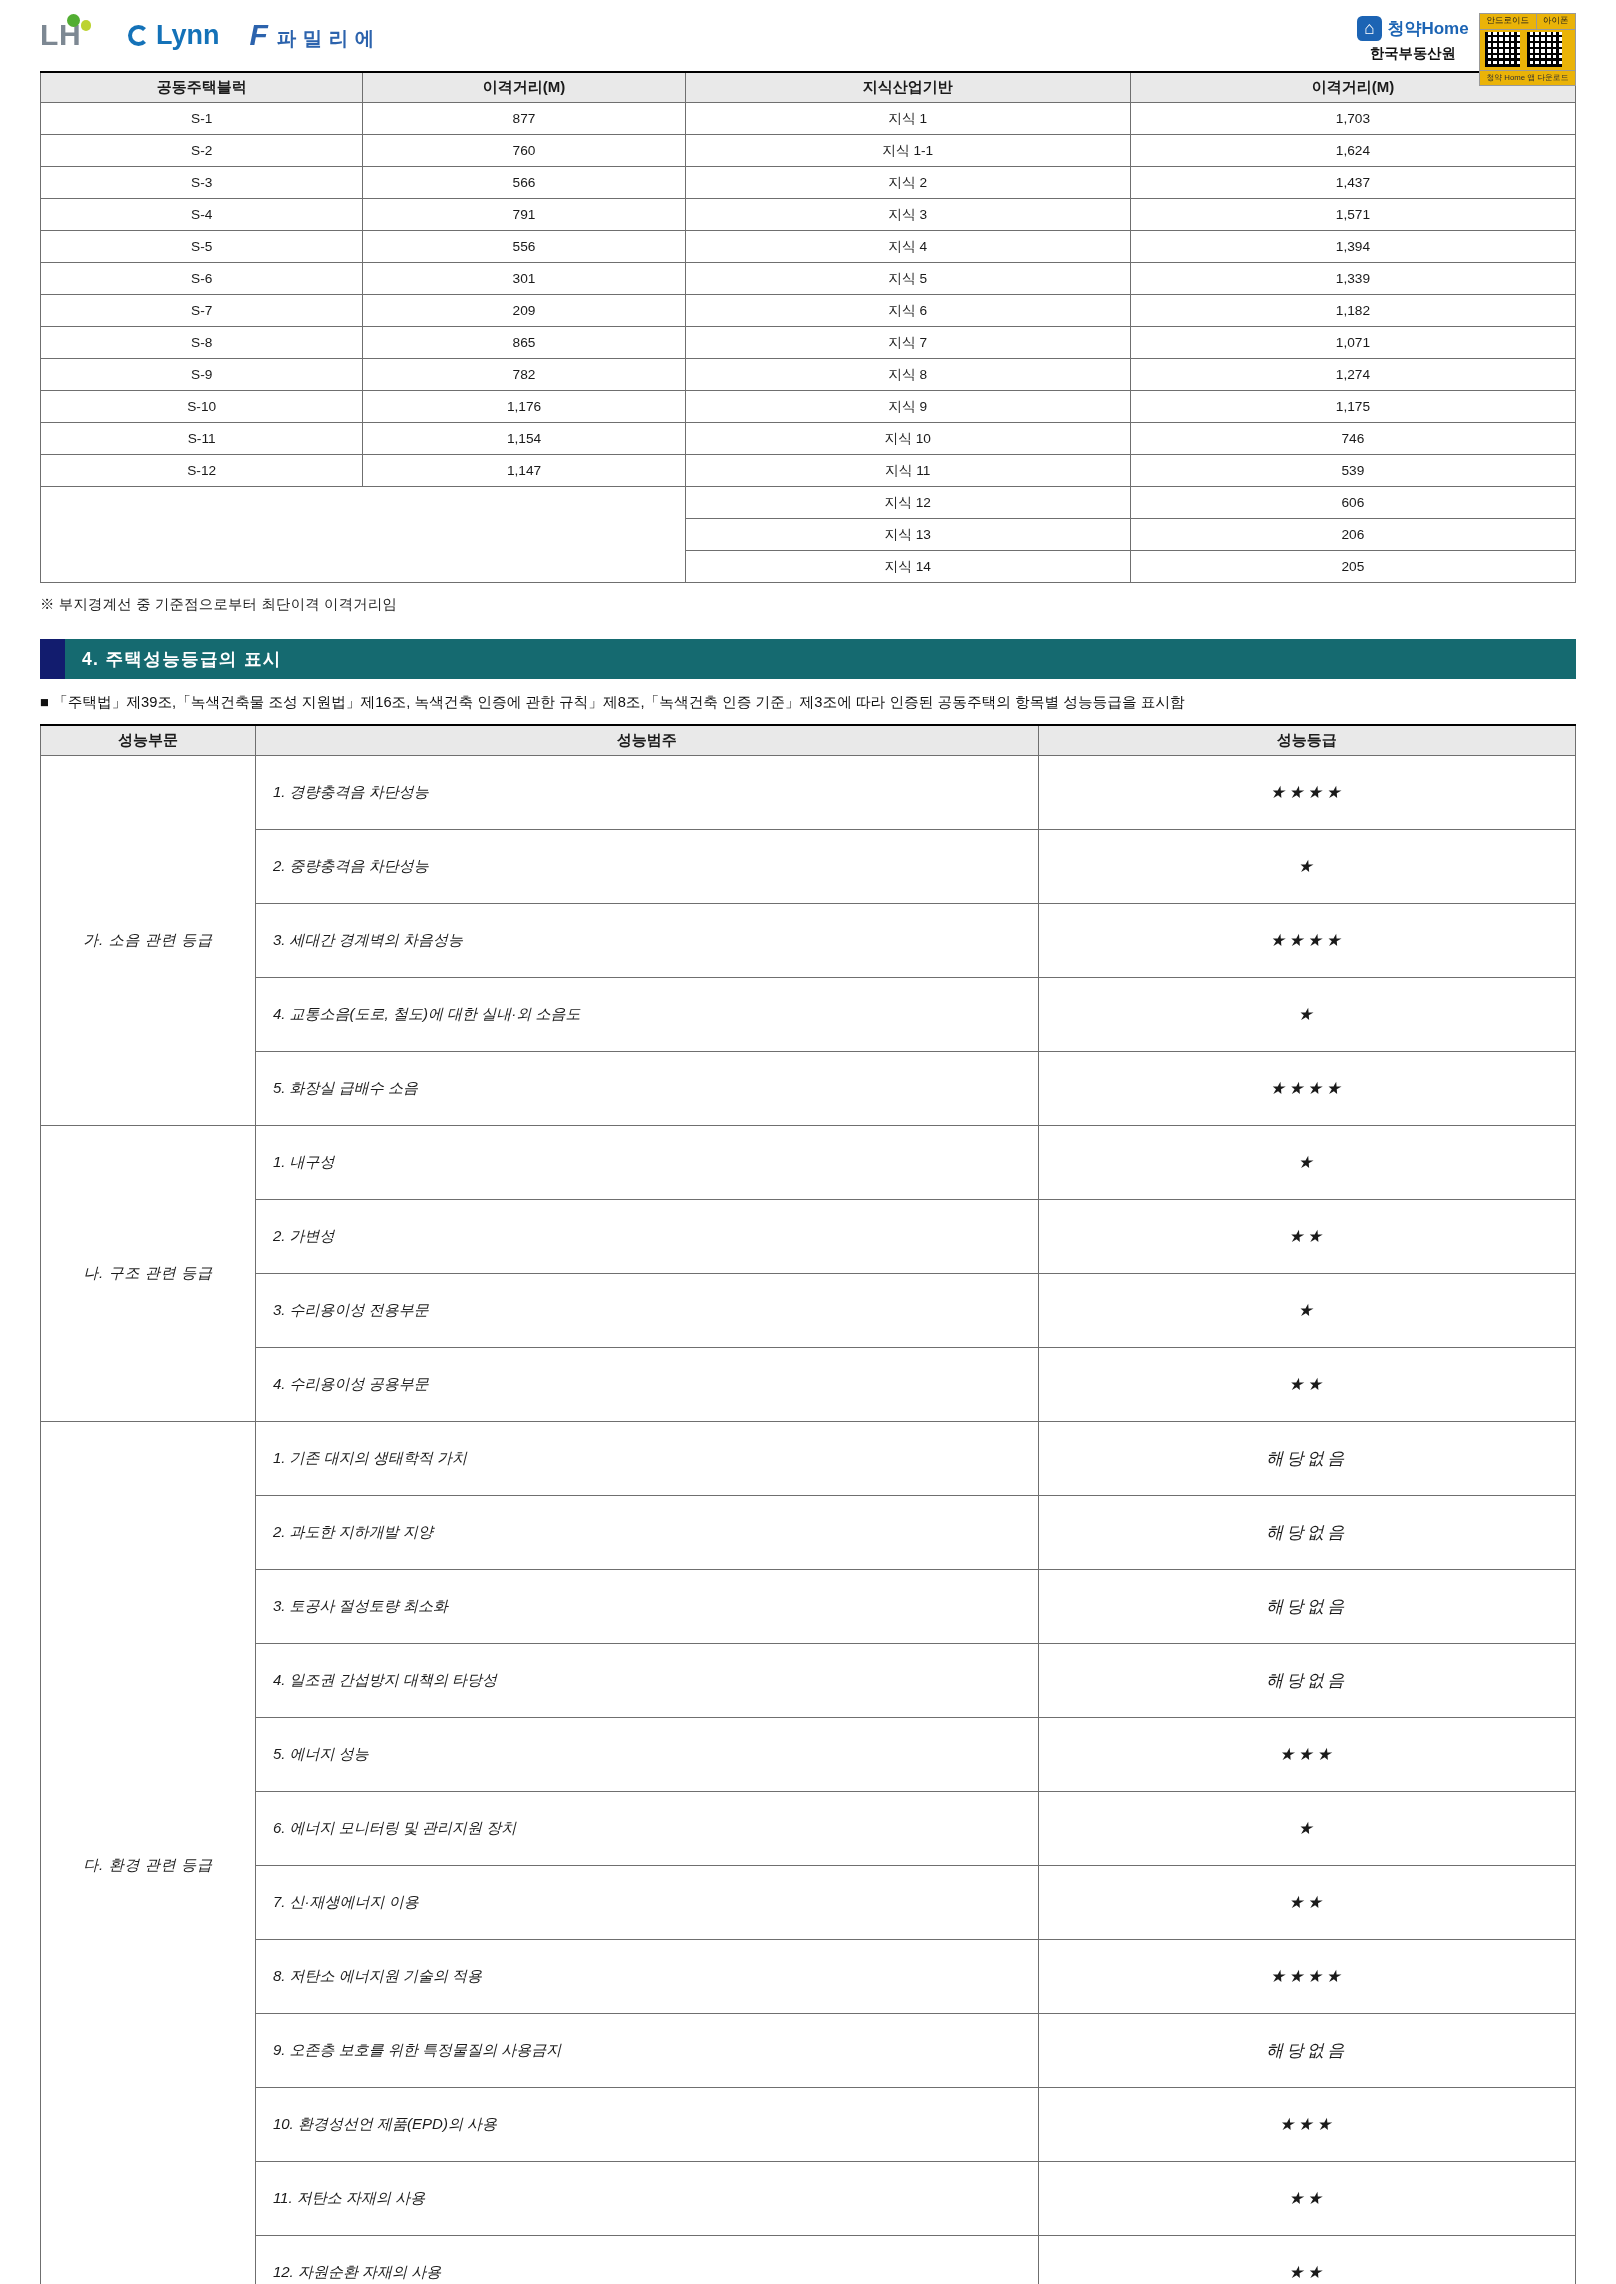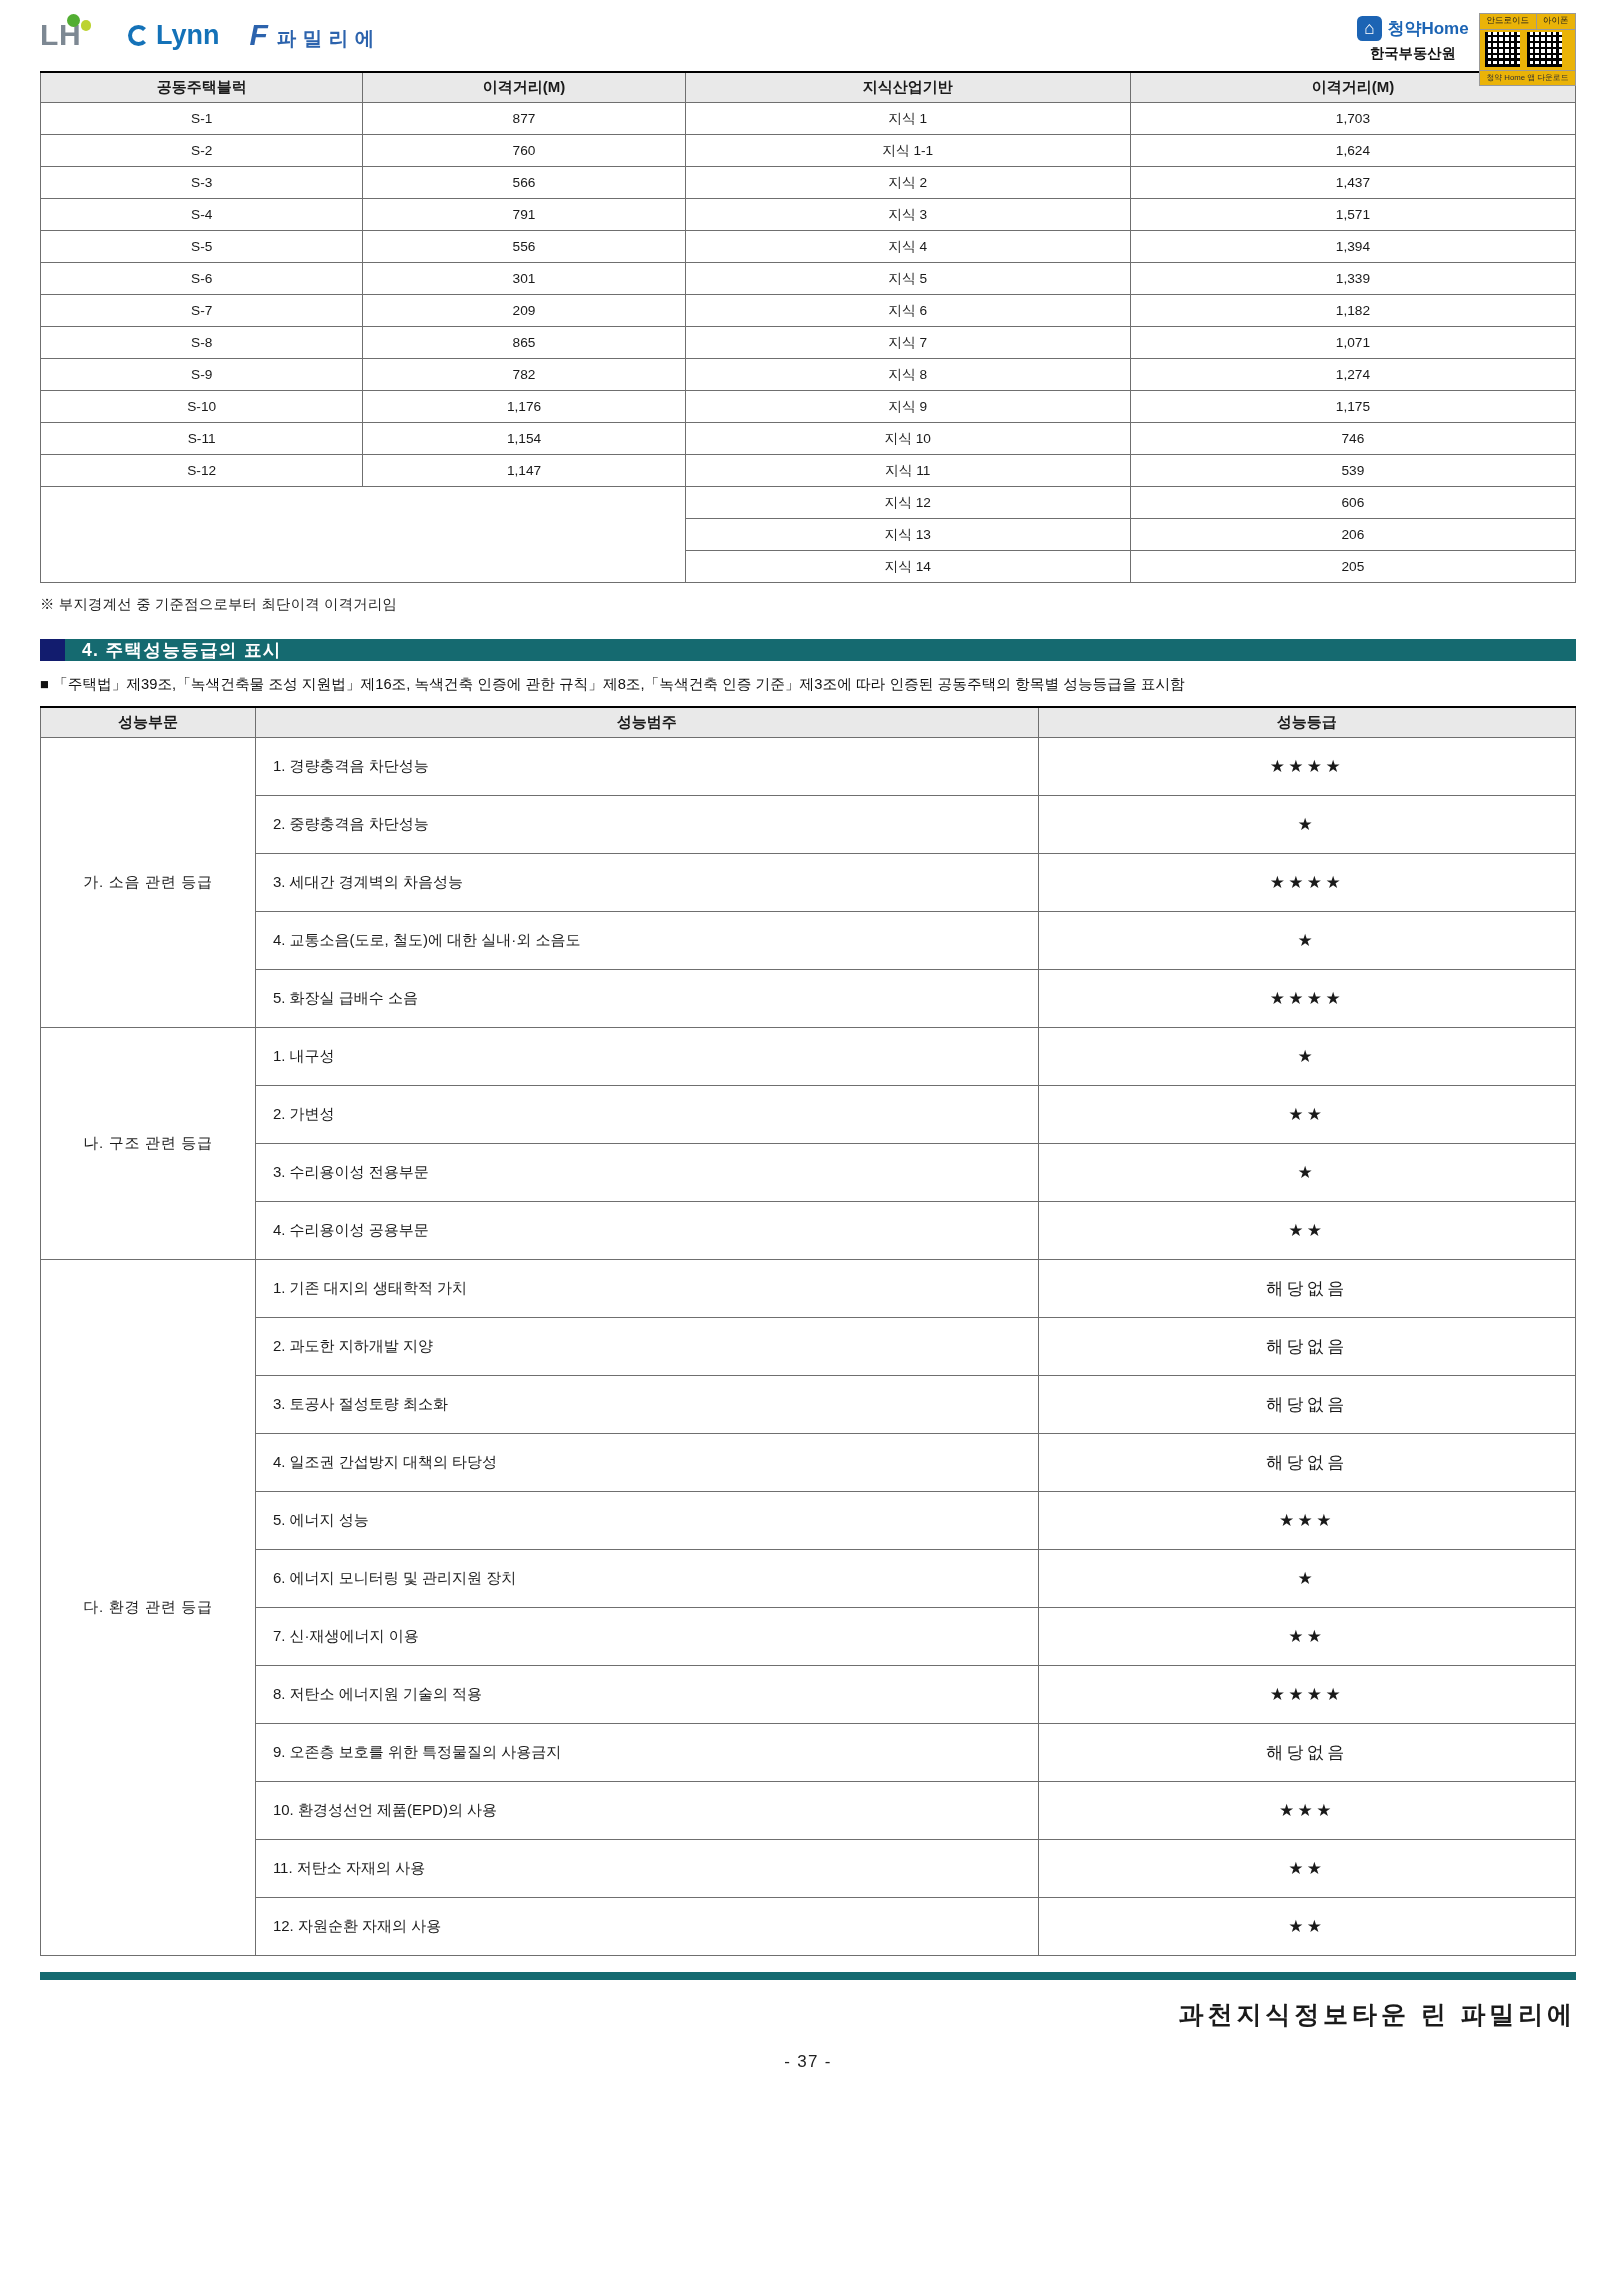--- a/index.html
+++ b/index.html
@@ -45,30 +45,30 @@
 
   
   table { border-collapse:collapse; width:100%; table-layout:fixed; }
   .t1 { margin-top:2.6px; border:0.7px solid #6f6f6f; border-top:2px solid #000; }
   .t1 th { background:var(--header-gray,#e9e9e9); height:31px; font-size:15px; font-weight:bold; border:0.7px solid #6f6f6f; }
   .t1 td { height:32px; font-size:13.7px; text-align:center; border:0.7px solid #6f6f6f; padding:0 3.9px; }
   .t1 .c1 { width:21%; } .t1 .c2 { width:21%; } .t1 .c3 { width:29%; } .t1 .c4 { width:29%; }
 
   .note { margin-top:11.7px; font-size:14.3px; color:#222; letter-spacing:0.3px; }
 
-  .section-bar { margin-top:25px; height:22px; display:flex; align-items:stretch; }
+  .section-bar { margin-top:25px; height:40px; display:flex; align-items:stretch; }
   .section-bar .navy { width:25px; background:var(--section-navy,#121c6e); }
   .section-bar .teal { flex:1; background:var(--section-teal,#156a70); color:#fff; font-weight:bold; font-size:17.6px;
     display:flex; align-items:center; padding-left:17px; letter-spacing:1.3px; }
 
   .bullet { margin-top:14.3px; font-size:14.7px; color:#111; line-height:1.3; }
 
   .t2 { margin-top:11.7px; border:0.7px solid #6f6f6f; border-top:2px solid #000;padding-left:27px; }
   .t2 th { background:var(--header-gray,#e9e9e9); height:31px; font-size:15px; font-weight:bold; border:0.7px solid #6f6f6f; }
-  .t2 td { border:0.7px solid #6f6f6f; font-size:15px; height:58px; }
+  .t2 td { border:0.7px solid #6f6f6f; font-size:15px; height:74px;font-style:italic; }
   .t2 .p1 { width:14%; } .t2 .p2 { width:51%; } .t2 .p3 { width:35%; }
   .t2 .group-cell { text-align:center; letter-spacing:0.7px; }
   .t2 .cat-cell { text-align:left; padding-left:17px; }
   .t2 .grade-cell { text-align:center; font-size:17px; letter-spacing:3.3px; }
 
   
   .footer-bar { margin-top:15.6px; height:7.8px; background:var(--section-teal,#156a70); }
   .footer-title { margin-top:18px; text-align:right; font-size:25px; font-weight:bold; letter-spacing:3.9px; color:#1a1a1a; }
   .page-number { margin-top:21px; text-align:center; font-size:17px; color:#222; letter-spacing:1.3px; }
 </style>

